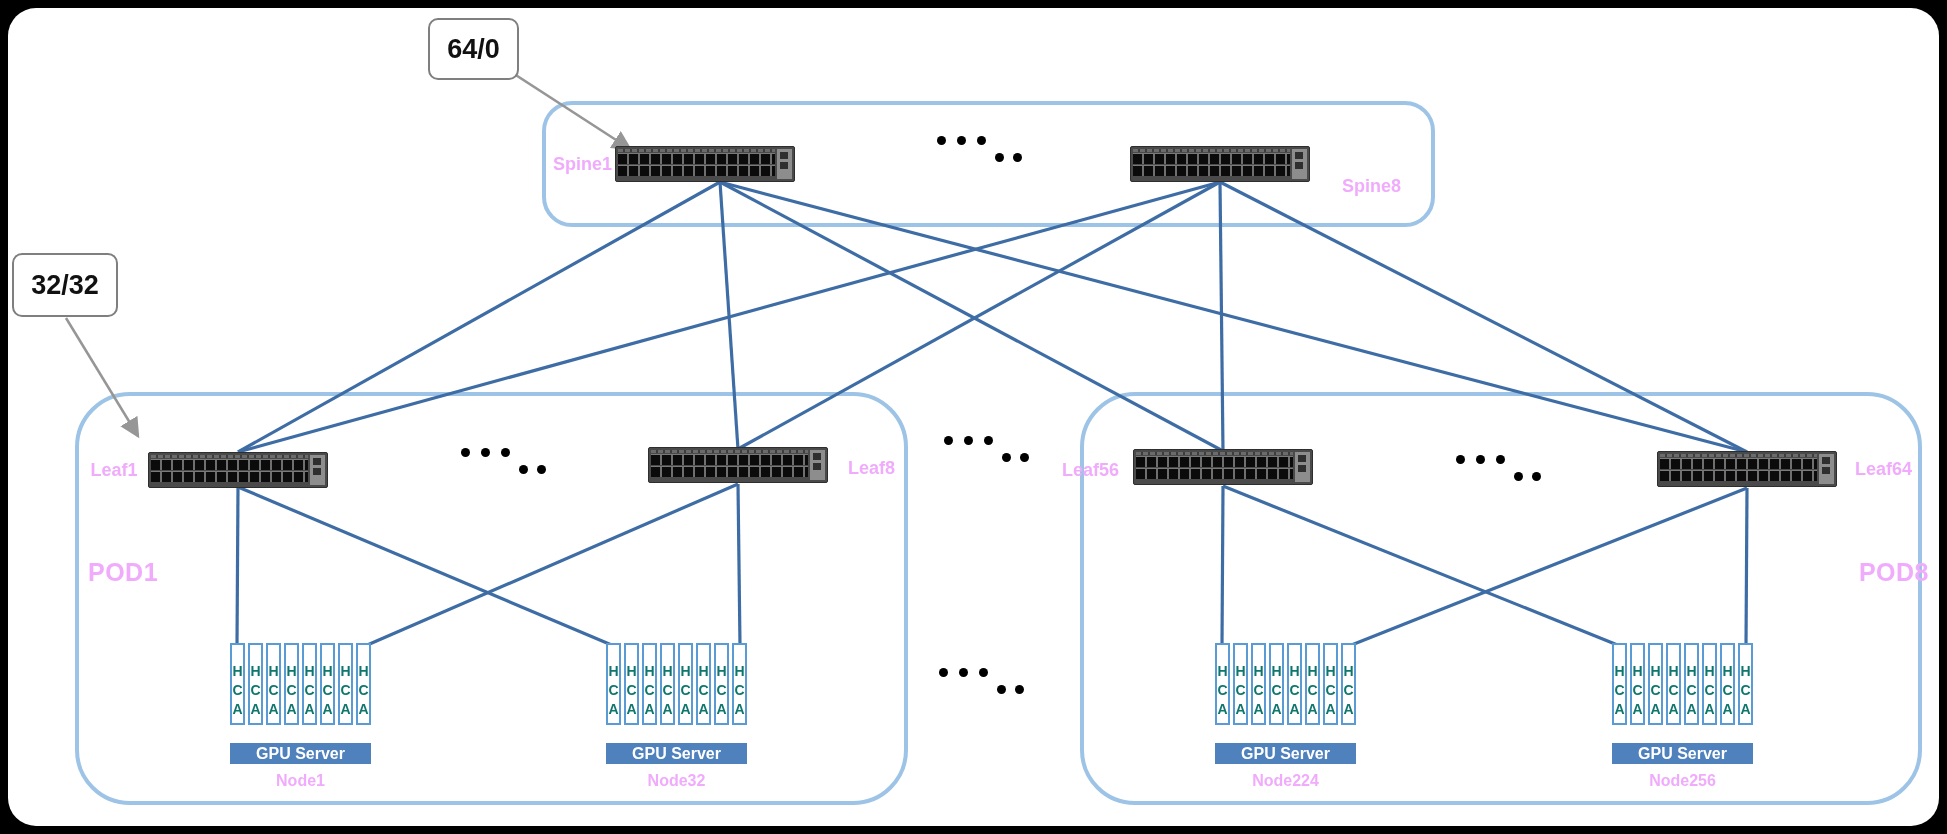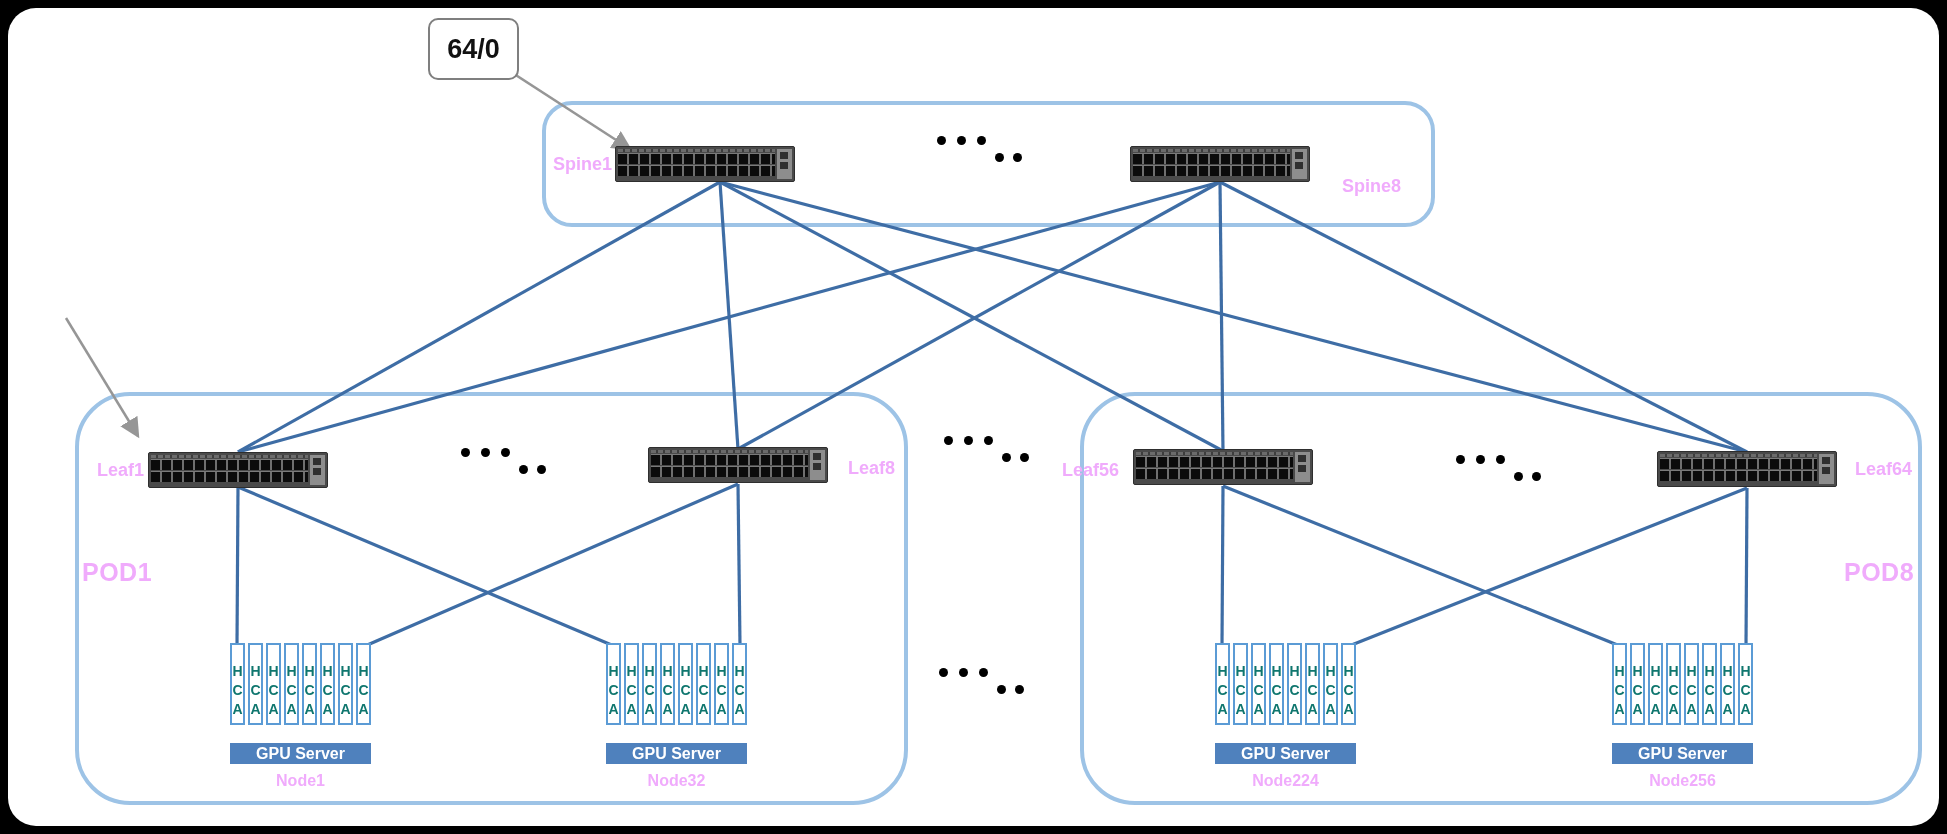--- a/index.html
+++ b/index.html
@@ -90,20 +90,23 @@
 
     <g stroke="#969696" stroke-width="2.5" fill="none">
       <line x1="505" y1="68" x2="630" y2="149" marker-end="url(#arrow)"></line>
       <line x1="66" y1="318" x2="138" y2="436" marker-end="url(#arrow)"></line>
     </g>
   </svg>
 
   <div class="callout" style="left:428px;top:18px;width:91px;height:62px;">
     <span>64/0</span>
   </div>
+  <div class="callout" style="left:12px;top:253px;width:106px;height:64px;">
+    <span>32/32</span>
+  </div>
 
   <div class="enclosure spine-box"></div>
   <div class="lbl dev-lbl" style="left:546px;top:154px;width:66px;text-align:right;">Spine1</div>
   <div class="switch" style="left:615px;top:146px;">
     <div class="sw-rows">
       <div class="sw-strip"></div>
         <div class="sw-ports"></div>
         <div class="sw-ports"></div>
     </div>
       <div class="sw-cap"></div>
@@ -119,22 +122,22 @@
     <div class="sw-rows">
       <div class="sw-strip"></div>
         <div class="sw-ports"></div>
         <div class="sw-ports"></div>
     </div>
       <div class="sw-cap"></div>
   </div>
   <div class="lbl dev-lbl" style="left:1342px;top:154px;width:80px;margin-top:22px;">Spine8</div>
 
   <div class="enclosure pod1-box"></div>
-  <div class="lbl pod-lbl" style="left:82px;top:558px;width:90px;">POD1</div>
-  <div class="lbl dev-lbl" style="left:84px;top:460px;width:60px;text-align:right;">Leaf1</div>
+  <div class="lbl pod-lbl" style="left:88px;top:558px;width:90px;">POD1</div>
+  <div class="lbl dev-lbl" style="left:84px;top:460px;width:60px;text-align:center;">Leaf1</div>
   <div class="switch" style="left:148px;top:452px;">
     <div class="sw-rows">
       <div class="sw-strip"></div>
         <div class="sw-ports"></div>
         <div class="sw-ports"></div>
     </div>
       <div class="sw-cap"></div>
   </div>
   <div class="dots" style="left:461px;top:448px;">
     <i></i>
@@ -191,21 +194,21 @@
   </div>
   <div class="dots" style="left:939px;top:668px;">
     <i></i>
       <i></i>
       <i></i>
       <i></i>
       <i></i>
   </div>
 
   <div class="enclosure pod8-box"></div>
-  <div class="lbl pod-lbl" style="left:1844px;top:558px;width:85px;">POD8</div>
+  <div class="lbl pod-lbl" style="left:1844px;top:558px;width:85px;text-align:right;">POD8</div>
   <div class="lbl dev-lbl" style="left:1062px;top:460px;width:66px;text-align:left;">Leaf56</div>
   <div class="switch" style="left:1133px;top:449px;">
     <div class="sw-rows">
       <div class="sw-strip"></div>
         <div class="sw-ports"></div>
         <div class="sw-ports"></div>
     </div>
       <div class="sw-cap"></div>
   </div>
   <div class="dots" style="left:1456px;top:455px;">

